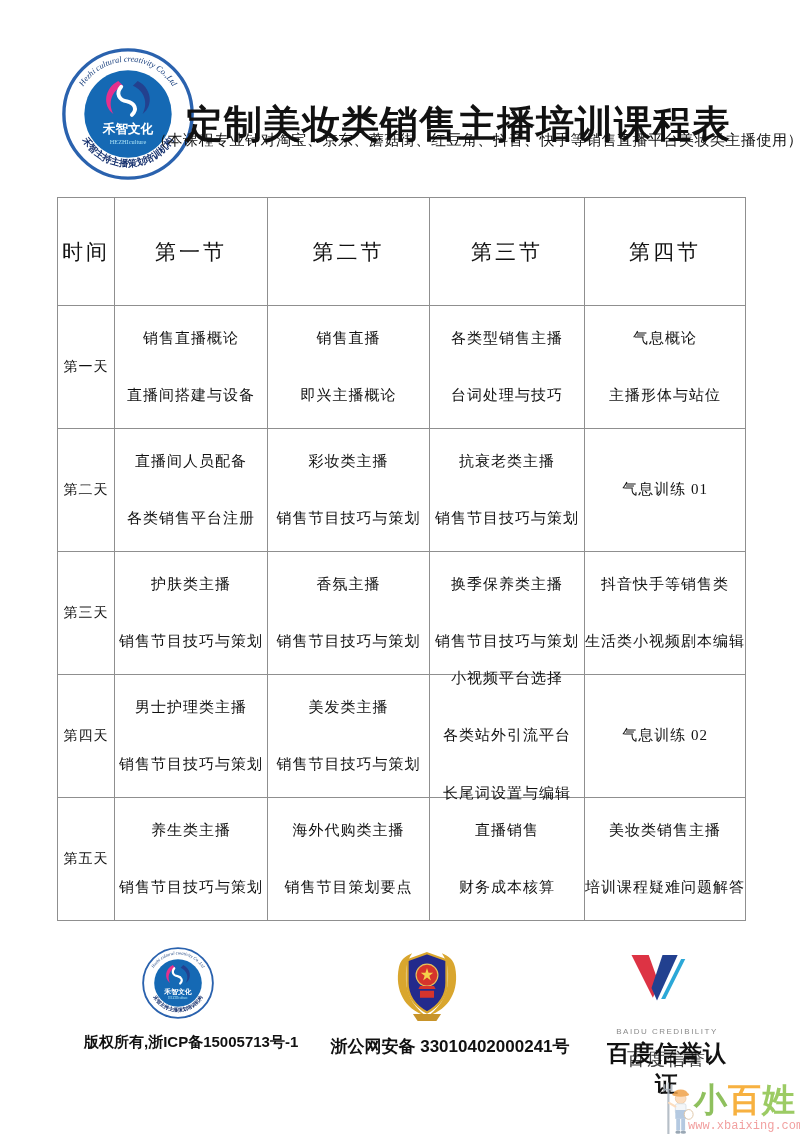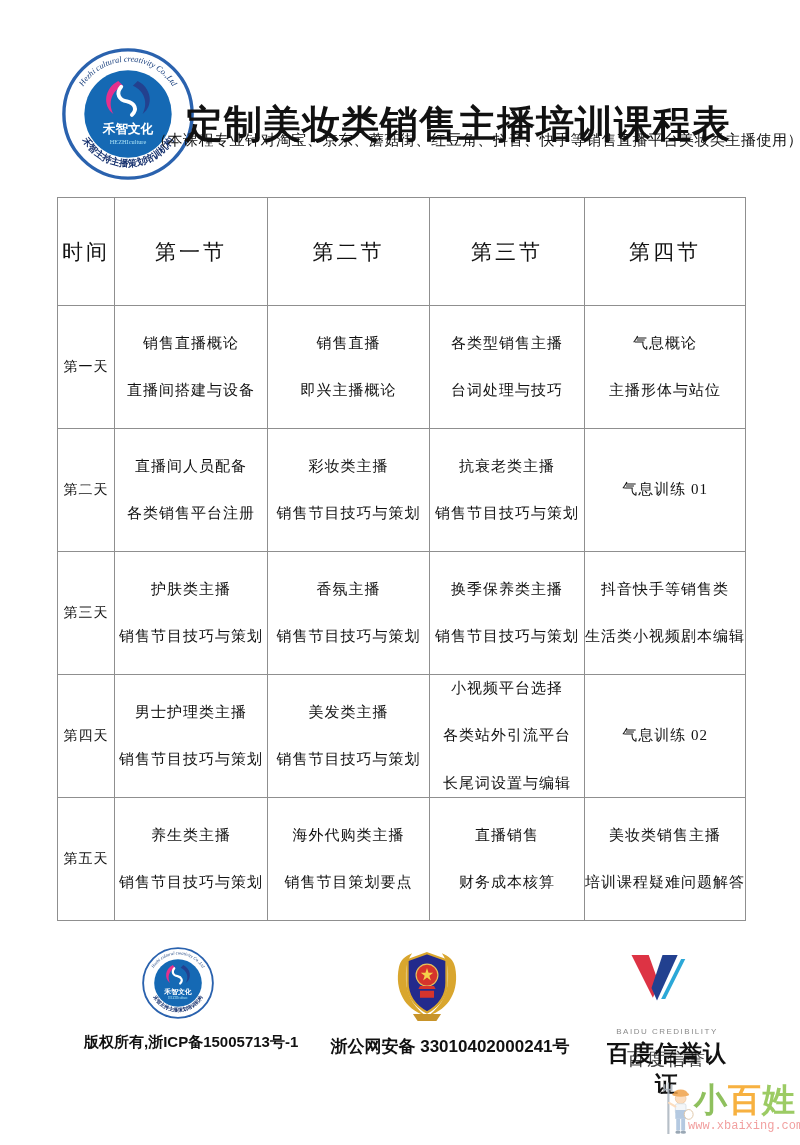--- a/index.html
+++ b/index.html
@@ -16,21 +16,21 @@
   
   table.schedule{position:absolute;left:57px;top:197px;width:688px;
                  border-collapse:collapse;table-layout:fixed;}
   table.schedule th,table.schedule td{border:1px solid #8f8f8f;padding:0;
                  text-align:center;vertical-align:middle;font-weight:400;}
   tr.head-row{height:108px;}
   tr.head-row th{font-size:21px;letter-spacing:3px;}
   tr.body-row{height:122px;}
   th.day{font-size:14px;letter-spacing:1px;}
   td .cell{display:flex;flex-direction:column;justify-content:center;align-items:center;
-           height:122px;gap:30px;font-size:15px;letter-spacing:1px;line-height:1.15;}
+           height:122px;gap:40px;font-size:15px;letter-spacing:1px;line-height:1.15;}
   td .cell.tight{text-align:center;}
   td .cell.single{gap:0;text-align:center;}
 
   
   .footer-logo{position:absolute;left:141px;top:946px;width:74px;height:74px;}
   .copyright{position:absolute;left:84px;top:1033px;width:260px;font-family:"Liberation Sans","DejaVu Sans",sans-serif;
              font-size:15px;font-weight:700;letter-spacing:0;white-space:nowrap;}
   .badge{position:absolute;left:388px;top:946px;width:78px;height:80px;}
   .police-text{position:absolute;left:325px;top:1035px;width:250px;text-align:center;
                font-family:"Liberation Sans","DejaVu Sans",sans-serif;font-size:17px;font-weight:700;white-space:nowrap;}

